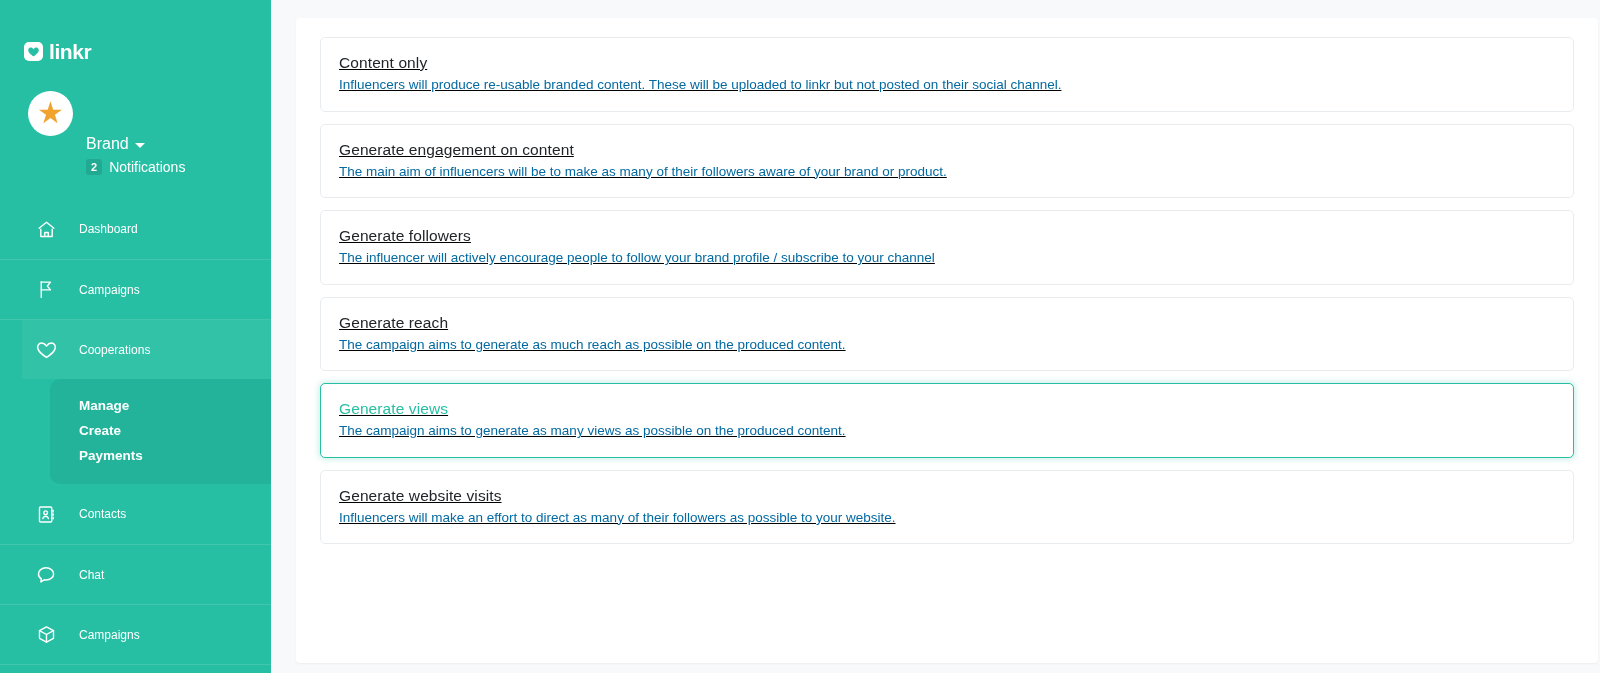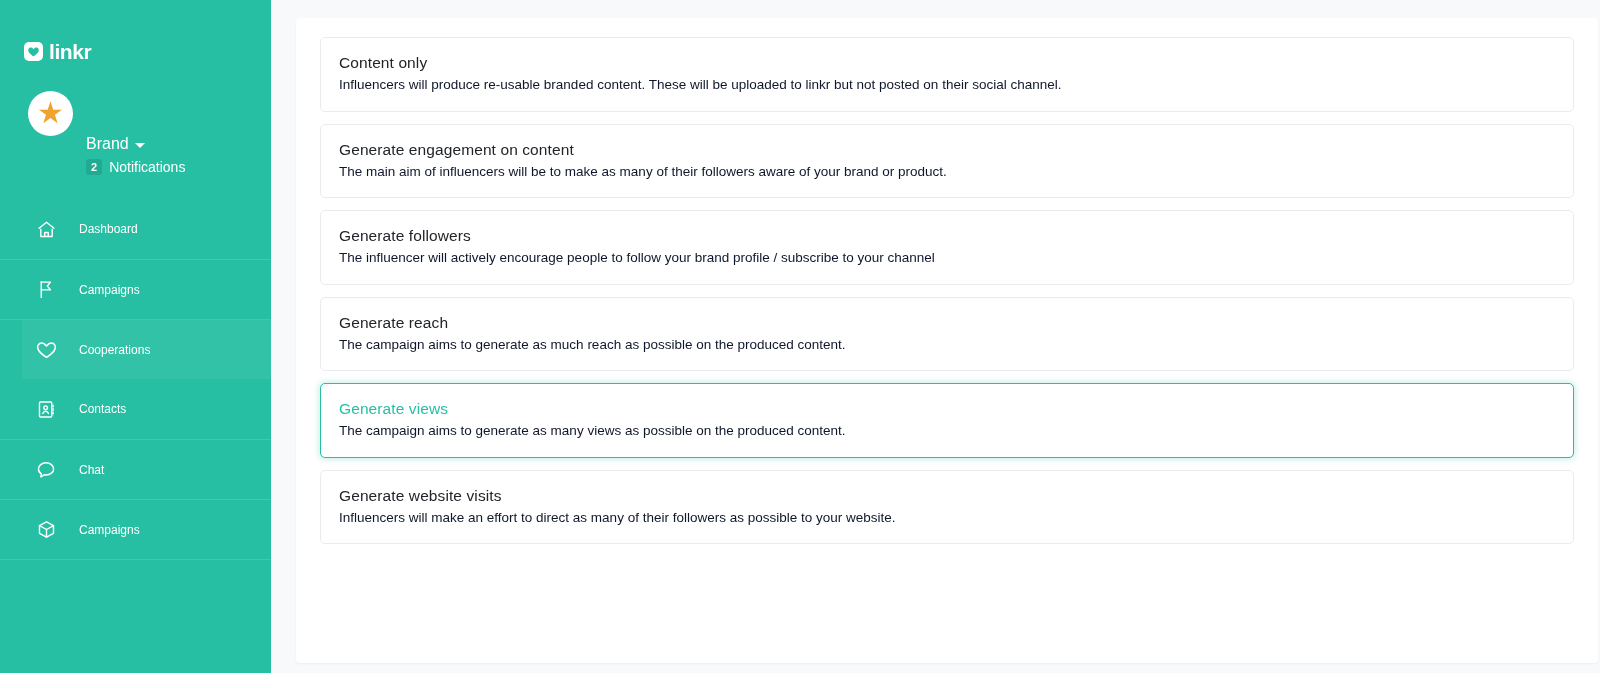--- a/index.html
+++ b/index.html
@@ -114,31 +114,32 @@
     padding: 30px 0 17px 2px;
     border-bottom: 1px solid #e8eaec;
   }
   .card-list { padding-top: 19px; }
   .card {
     border: 1px solid #e9ecef;
     border-radius: 5px;
     padding: 16px 18px 17px 18px;
     margin-bottom: 12px;
     background: #ffffff;
+    text-decoration: underline;
   }
   .card.selected {
     border: 1.5px solid #26bfa3;
     box-shadow: 0 0 6px 1px rgba(38,191,163,0.28);
   }
   .card-title {
     font-size: 15.5px; color: #212529; font-weight: 400;
     margin-bottom: 4px; letter-spacing: 0.1px;
   }
   .card.selected .card-title { color: #26bfa3; }
-  .card-desc { font-size: 13.5px; color: #0f172a; line-height: 1.3; }
+  .card-desc { font-size: 13.5px; color: #0369a1; line-height: 1.3; }
 </style>
 </head>
 <body>
 
 <div class="app">
 
   <aside class="sidebar">
 
     <div class="logo-row">
       <span class="logo-mark">
@@ -190,20 +191,25 @@
 
       <div class="nav-item active">
         <span class="nav-icon">
           <svg width="23" height="23" viewBox="0 0 24 24" fill="none" stroke="#ffffff" stroke-width="1.6" stroke-linecap="round" stroke-linejoin="round">
             <path d="M12 20.2s-7.2-4.5-8.8-8.6C1.9 8.4 3.8 5.3 7 5.3c2 0 3.7 1.3 5 3.1 1.3-1.8 3-3.1 5-3.1 3.2 0 5.1 3.1 3.8 6.3C19.2 15.7 12 20.2 12 20.2z"></path>
           </svg>
         </span>
         <span class="nav-label">Cooperations</span>
       </div>
 
+      <div class="submenu">
+        <div class="submenu-item">Manage</div>
+        <div class="submenu-item">Create</div>
+        <div class="submenu-item">Payments</div>
+      </div>
 
       <div class="nav-item first">
         <span class="nav-icon">
           <svg width="21" height="21" viewBox="0 0 24 24" fill="none" stroke="#ffffff" stroke-width="1.6" stroke-linecap="round" stroke-linejoin="round">
             <rect x="4" y="3.5" width="14" height="17" rx="1.2"></rect>
             <circle cx="11" cy="10" r="2.1"></circle>
             <path d="M7.8 16.6c.5-1.7 1.7-2.6 3.2-2.6s2.7.9 3.2 2.6"></path>
             <path d="M19.5 7v2M19.5 11v2M19.5 15v2"></path>
           </svg>
         </span>

